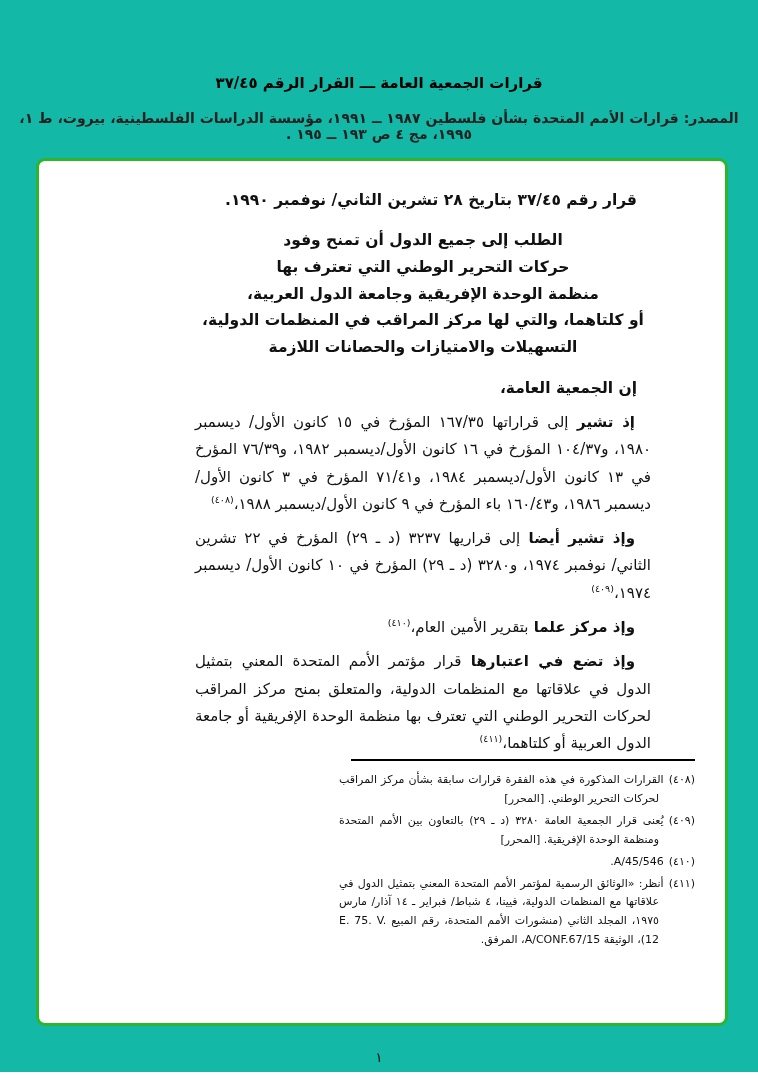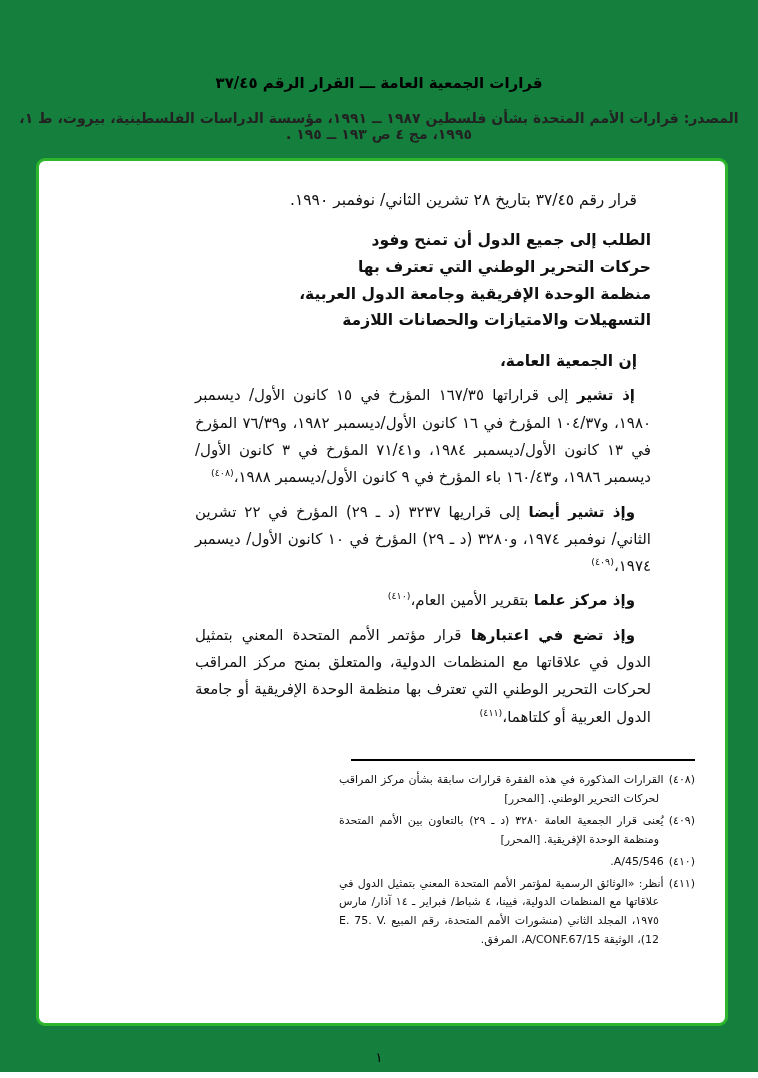--- a/index.html
+++ b/index.html
@@ -9,21 +9,21 @@
     background: #ffffff;
     font-family: "DejaVu Sans", sans-serif;
     color: #111111;
     overflow: hidden;
   }
   .page {
     position: relative;
     width: 758px;
     height: 1072px;
     direction: rtl;
-    background: #15803d;
+    background: #14b8a6;
   }
   
   .header {
     position: absolute;
     top: 74px;
     left: 0; right: 0;
     text-align: center;
   }
   .header-title {
     font-size: 15px;
@@ -47,28 +47,28 @@
     border: 3px solid #2db52d;
     border-radius: 9px;
     background: #ffffff;
   }
   .doc-content {
     margin: 26px 74px 0 156px; 
   }
   .doc-title {
     margin: 0 0 14px 0;
     font-size: 15.5px;
-    font-weight: normal;
+    font-weight: bold;
     text-align: right;
     text-indent: 14px;
     line-height: 1.7;
   }
   .doc-subtitle {
     margin: 0 0 14px 0;
-    text-align: right;
+    text-align: center;
     font-size: 15.5px;
     font-weight: bold;
     line-height: 1.72;
   }
   .doc-opening {
     margin: 0 0 8px 0;
     font-size: 15.5px;
     font-weight: bold;
     text-indent: 14px;
     line-height: 1.7;
@@ -131,20 +131,21 @@
   <div class="doc-box" style="border-color: rgb(45, 181, 45);">
 
     <div class="doc-content">
 
       <p class="doc-title">قرار رقم ٣٧/٤٥ بتاريخ ٢٨ تشرين الثاني/ نوفمبر ١٩٩٠.</p>
 
       <div class="doc-subtitle">
         <div>الطلب إلى جميع الدول أن تمنح وفود</div>
         <div>حركات التحرير الوطني التي تعترف بها</div>
         <div>منظمة الوحدة الإفريقية وجامعة الدول العربية،</div>
+        <div>أو كلتاهما، والتي لها مركز المراقب في المنظمات الدولية،</div>
         <div>التسهيلات والامتيازات والحصانات اللازمة</div>
       </div>
 
       <p class="doc-opening">إن الجمعية العامة،</p>
 
       <p class="doc-para">
         <span class="lead">إذ تشير </span><span>إلى قراراتها ١٦٧/٣٥ المؤرخ في ١٥ كانون الأول/ ديسمبر ١٩٨٠، و١٠٤/٣٧ المؤرخ في ١٦ كانون الأول/ديسمبر ١٩٨٢، و٧٦/٣٩ المؤرخ في ١٣ كانون الأول/ديسمبر ١٩٨٤، و٧١/٤١ المؤرخ في ٣ كانون الأول/ديسمبر ١٩٨٦، و١٦٠/٤٣ باء المؤرخ في ٩ كانون الأول/ديسمبر ١٩٨٨،</span><sup class="note">(٤٠٨)</sup>
       </p>
 
       <p class="doc-para">

